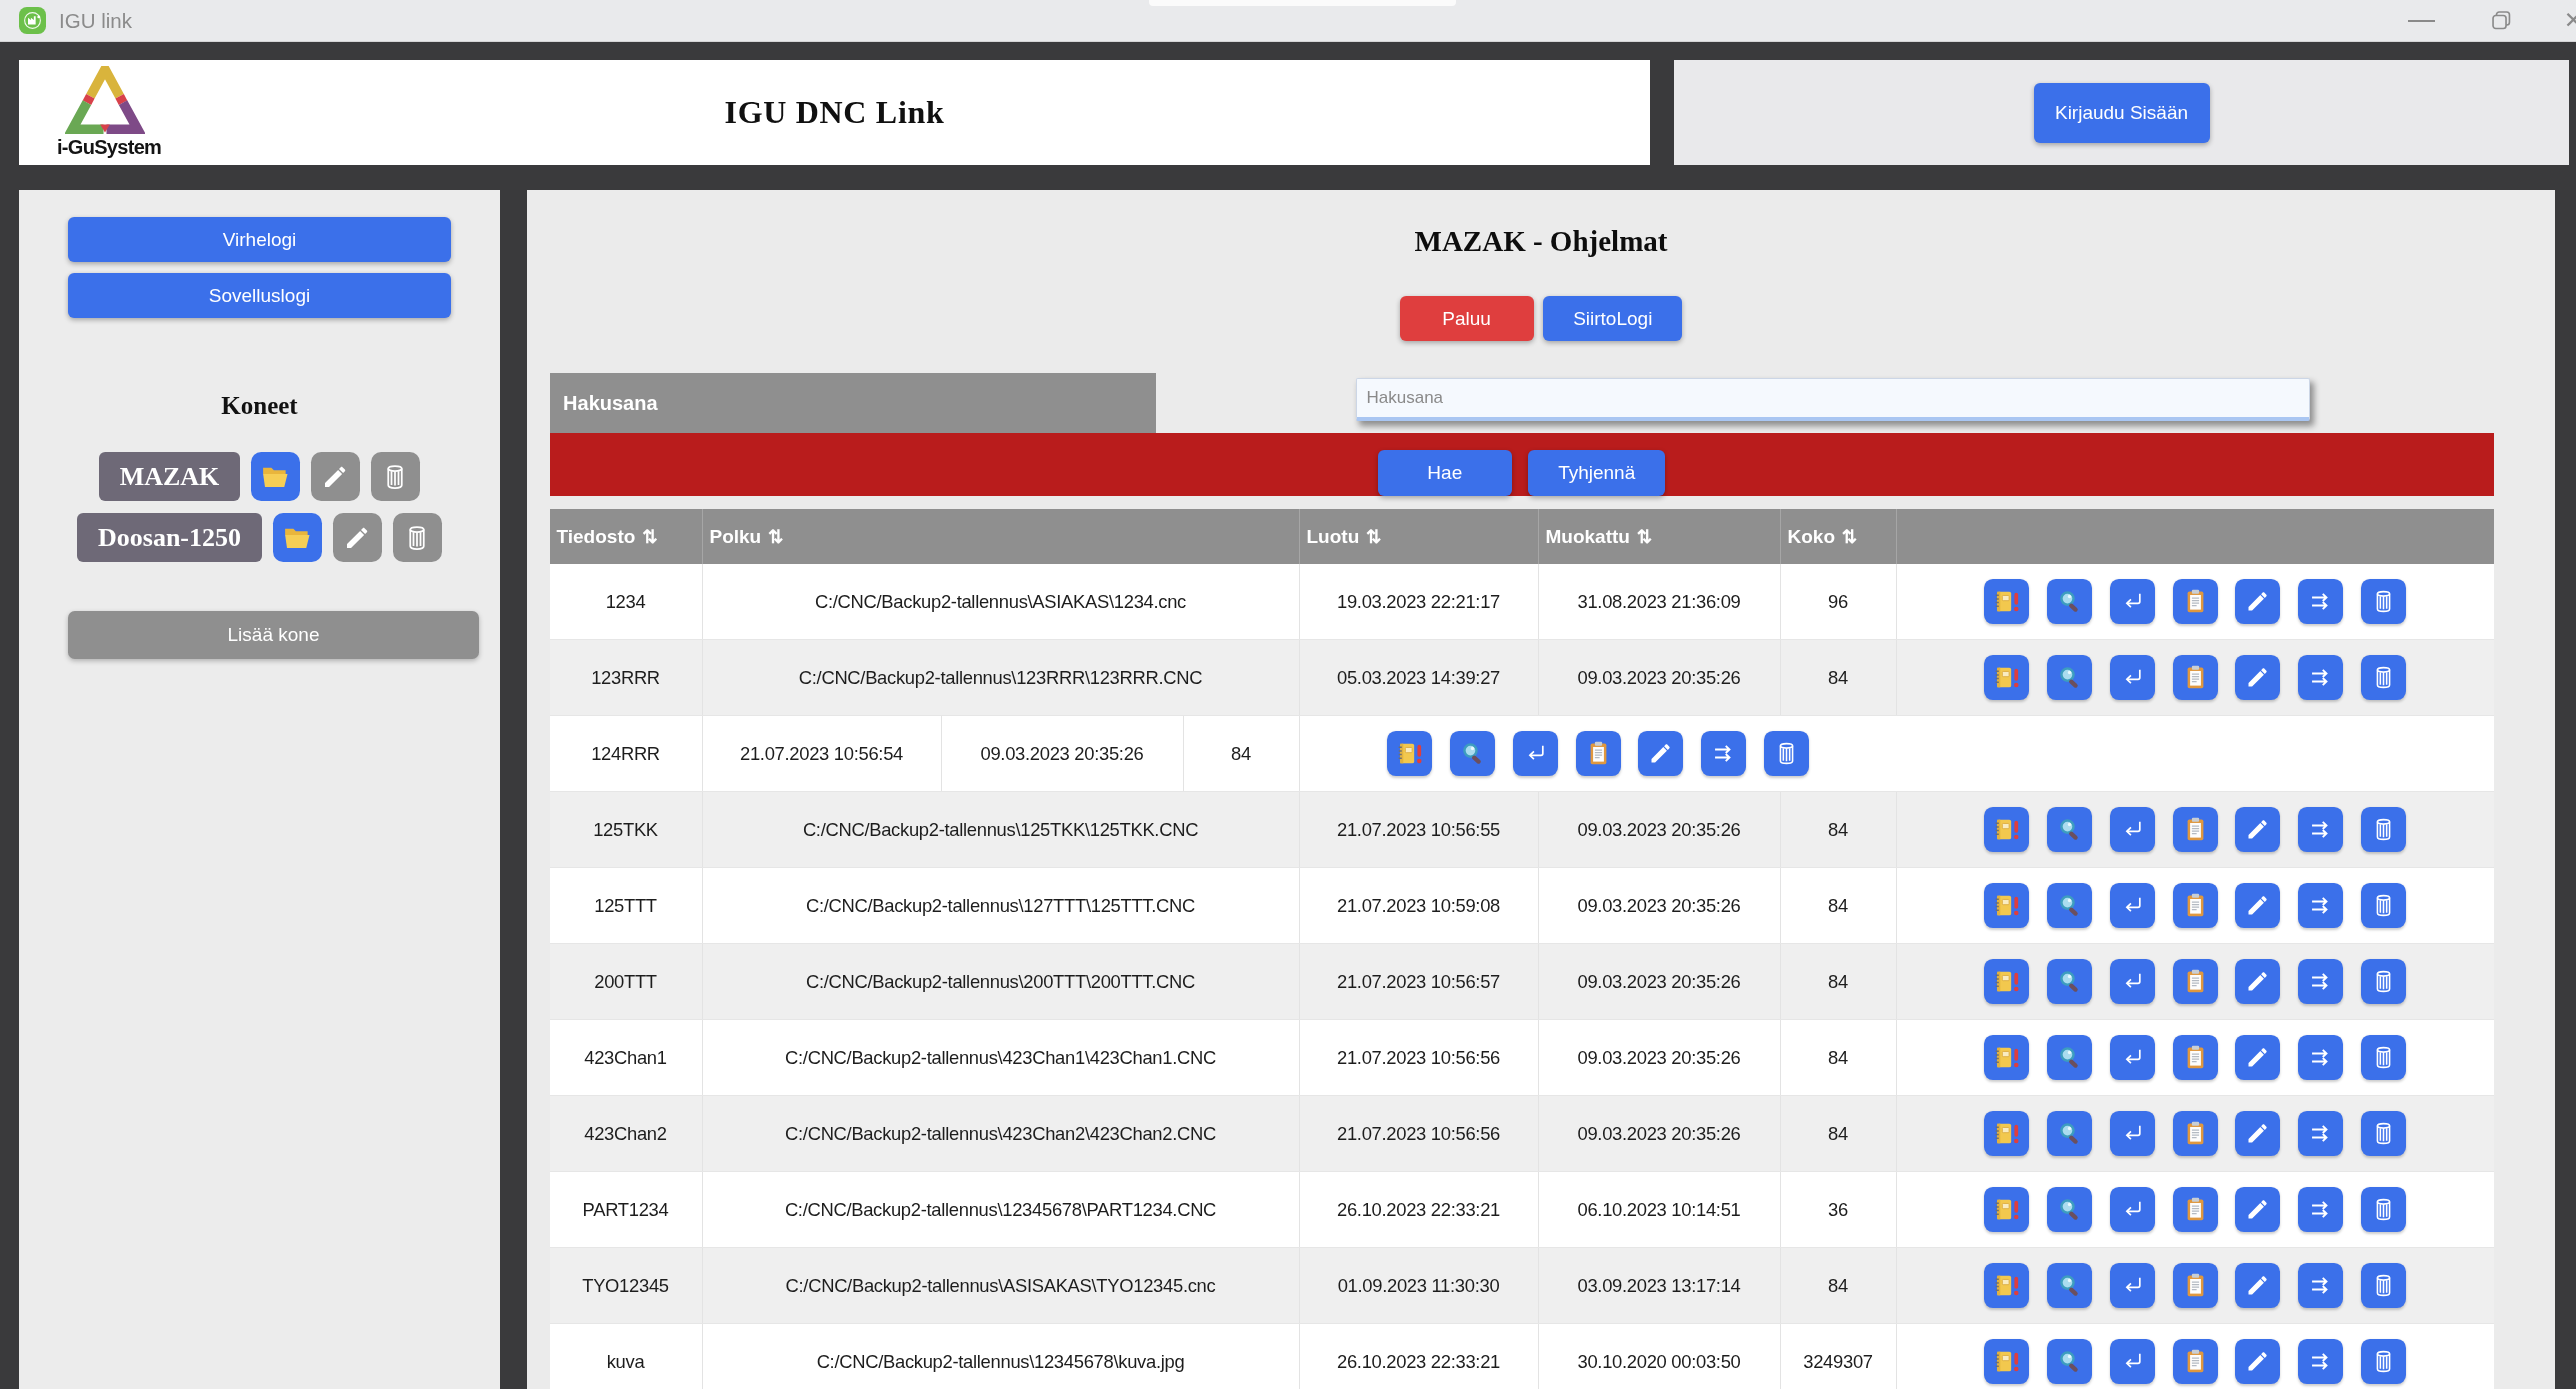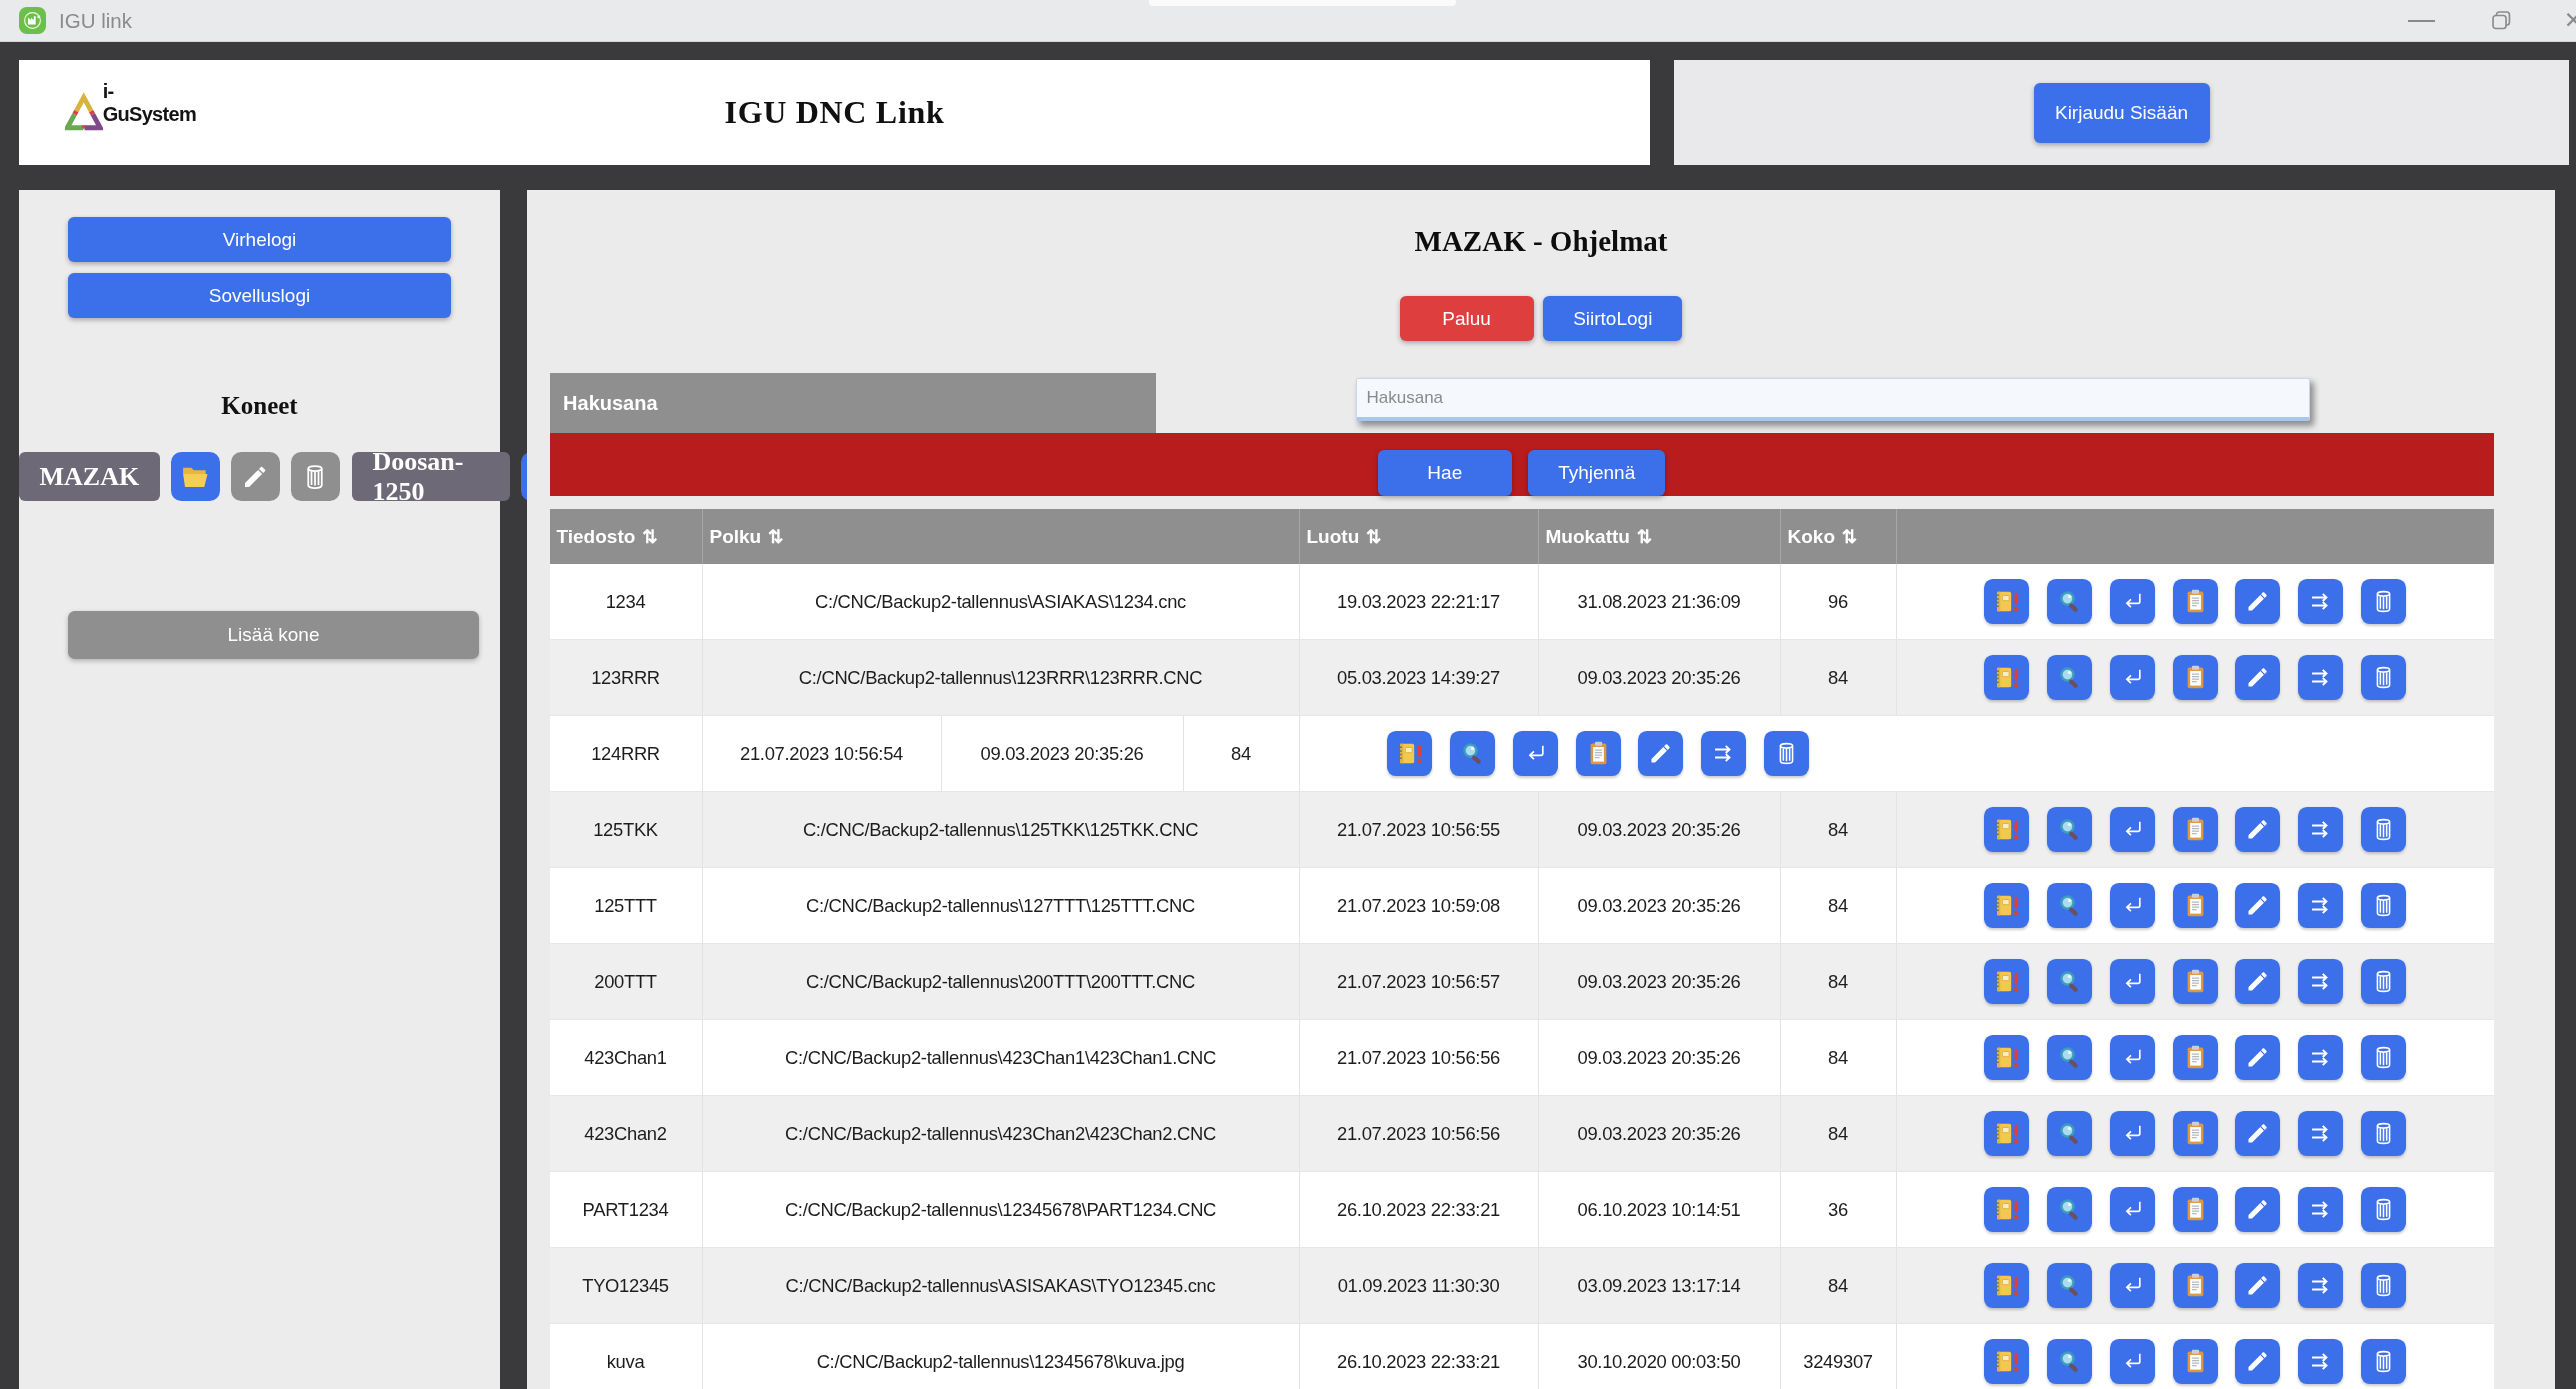--- a/index.html
+++ b/index.html
@@ -15,37 +15,37 @@
   .app-title{position:absolute;left:59px;top:0;height:41px;line-height:41px;font-size:20.5px;color:#8b8b8b}
   .top-notch{position:absolute;left:1149px;top:0;width:307px;height:6.1px;background:#fbfbfb;border-radius:0 0 4.1px 4.1px}
   .win-btn{position:absolute;top:0;height:41px;display:flex;align-items:center;justify-content:center;color:#7c7c7c}
   .win-min{left:2394px;width:55px}
   .win-min .bar{width:27px;height:2px;background:#8a8a8a}
   .win-max{left:2474px;width:55px}
   .win-close{left:2553px;width:41px;font-size:23px;color:#8a8a8a}
 
   
   .hdr-left{position:absolute;left:19px;top:60px;width:1631px;height:105px;background:#ffffff;display:flex;align-items:center}
-  .logo-block{width:177px;padding-left:38px;box-sizing:border-box;display:flex;flex-direction:row;align-items:flex-start}
+  .logo-block{width:177px;padding-left:38px;box-sizing:border-box;display:flex;flex-direction:column;align-items:flex-start}
   .logo-svg{width:80px;height:68px;margin-left:8.2px}
   .brand-text{font-size:20px;font-weight:bold;color:#141414;letter-spacing:-0.7px;margin-top:1.4px}
   .hdr-title{flex:1;text-align:center;font-size:32px;font-weight:bold;color:#101010;letter-spacing:0.7px}
   .hdr-right{position:absolute;left:1674px;top:60px;width:895px;height:105px;background:#e9e9eb;display:flex;align-items:center;justify-content:center}
   .btn{border:none;cursor:pointer;color:#fff;border-radius:6.1px;font-family:"Liberation Sans",sans-serif}
   .btn-blue{background:#3b70ea;box-shadow:0 2px 4.8px rgba(0,0,0,.3)}
   .btn-red{background:#df3e3e;box-shadow:0 2px 4.8px rgba(0,0,0,.3)}
   .btn-gray{background:#8f8f8f;box-shadow:0 2px 4.8px rgba(0,0,0,.25)}
   .login-btn{width:176px;height:60px;font-size:19px}
 
   
   .sidebar{position:absolute;left:19px;top:190px;width:481px;height:1200px;background:#ececec}
   .nav-col{position:absolute;top:27px;left:49px;width:383px;display:flex;flex-direction:column;gap:11px}
   .nav-btn{width:383px;height:45px;font-size:19px}
   .koneet{position:absolute;top:202px;width:100%;text-align:center;font-size:25px;font-weight:bold;color:#111}
-  .machines{position:absolute;top:262px;left:0;width:100%;display:flex;flex-direction:row;gap:12.3px}
+  .machines{position:absolute;top:262px;left:0;width:100%;display:flex;flex-direction:column;gap:12.3px}
   .machine-row{display:flex;justify-content:center;align-items:center;gap:11px}
   .machine-chip{background:#6e6977;color:#fff;border-radius:6.1px;height:49px;display:flex;align-items:center;padding:0 20.5px;font-size:26px;font-weight:bold}
   .sq-btn{width:49px;height:49px;border-radius:10.2px;border:none;cursor:pointer;display:flex;align-items:center;justify-content:center;padding:0}
   .sq-blue{background:#3b70ea}
   .sq-gray{background:#8f8f8f}
   .sq-btn svg{width:30px;height:30px}
   .add-machine{position:absolute;top:421px;left:49px;width:411px;height:48px;font-size:19px;border-radius:6.8px}
 
   
   .main{position:absolute;left:527px;top:190px;width:2028px;height:1200px;background:#ebebeb;overflow:hidden}

